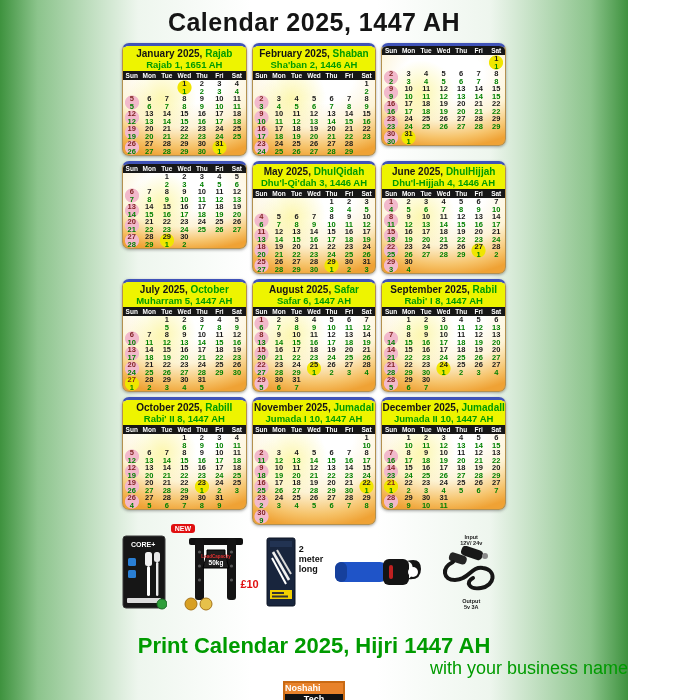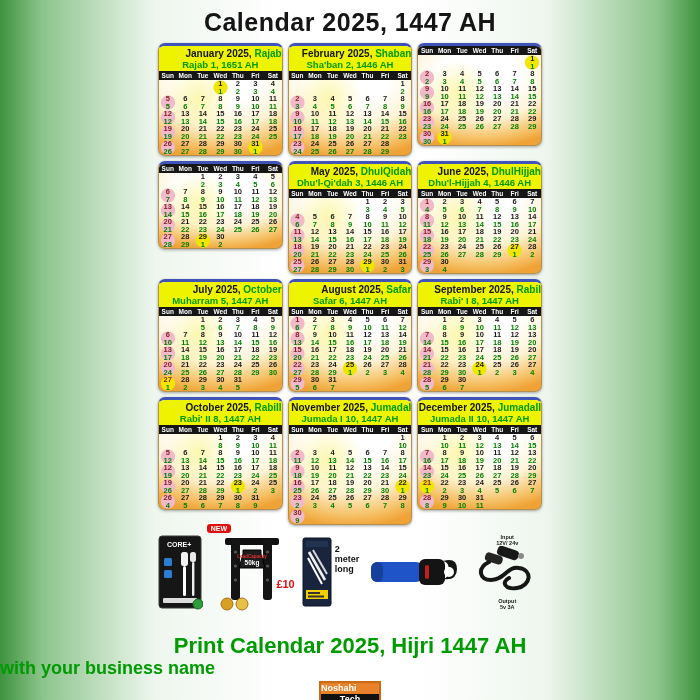--- a/index.html
+++ b/index.html
@@ -10,21 +10,21 @@
   }
   :root{
     --hl-yellow:#f0e600;
     --sunday-pink:#f2b9cb;
     --islamic-green:#008000;
     --header-yellow:#eef400;
     --footer-green:#009b00;
     --card-orange:#efa235;
   }
   .page{
-    width:700px;height:700px;
+    width:628px;height:700px;
     background:
       linear-gradient(90deg,#3e923e 0%,#8cc48c 6%,#eef6ee 22%,#ffffff 40%,#ffffff 60%,#eef6ee 78%,#8cc48c 94%,#3e923e 100%);
   }
   .title{
     text-align:center;font-size:25px;font-weight:bold;color:#151515;
     padding-top:9px;line-height:27px;letter-spacing:.5px;
   }
   
   .months-grid{
     width:384px;margin:7px auto 0;display:grid;
@@ -32,21 +32,21 @@
   }
   .month-card{
     border-radius:7px;overflow:hidden;
     border:1px solid #b39050;border-top:3px solid #4053b8;
     background:
       radial-gradient(circle at 32% 48%, rgba(250,240,110,.55) 0%, rgba(250,240,110,0) 34%),
       radial-gradient(ellipse 95% 75% at 50% 28%, #ffffff 34%, #fdf3d6 62%, #f6c36a 86%, var(--card-orange) 100%);
     box-shadow:0 1px 3px rgba(60,60,60,.45);
   }
   .m-head{background:var(--header-yellow);text-align:center;padding:2px 0 1px;}
-  .m-l1{font-size:10px;font-weight:bold;color:#141414;line-height:11px;white-space:nowrap;text-align:right;}
+  .m-l1{font-size:10px;font-weight:bold;color:#141414;line-height:11px;white-space:nowrap;}
   .m-l1 .isl{color:var(--footer-green);}
   .m-l2{font-size:9.5px;font-weight:bold;color:var(--footer-green);line-height:11px;white-space:nowrap;}
   .dow{display:grid;grid-template-columns:repeat(7,1fr);background:#161616;}
   .dow span{color:#fff;font-size:6.5px;font-weight:bold;text-align:center;line-height:9px;}
   .week{display:grid;grid-template-columns:repeat(7,1fr);}
   .cell{height:15px;display:flex;flex-direction:column;align-items:center;justify-content:center;}
   .cell .g{font-size:7.5px;font-weight:bold;color:#1a1a1a;line-height:7.5px;}
   .cell .i{font-size:7.5px;font-weight:bold;color:var(--islamic-green);line-height:7.5px;}
   .cell.p{background:radial-gradient(circle closest-side,var(--sunday-pink) 88%,rgba(242,185,203,0) 100%);}
   .cell.y{background:radial-gradient(circle closest-side,var(--hl-yellow) 88%,rgba(240,230,0,0) 100%);}
@@ -61,21 +61,21 @@
     position:absolute;top:-8px;left:-6px;background:#e01010;color:#fff;
     font-size:7px;font-weight:bold;padding:1px 4px;border-radius:3px;z-index:2;
   }
   .price-tag{position:absolute;right:-4px;bottom:22px;color:#e01010;font-size:11px;font-weight:bold;}
   .len-stack{display:flex;flex-direction:column;justify-content:flex-start;margin-left:2px;margin-top:-26px;}
   .len-stack span{font-size:9px;font-weight:bold;color:#111;line-height:10px;}
   .chg-col{display:flex;flex-direction:column;align-items:center;}
   .chg-txt{font-size:5.5px;font-weight:bold;color:#222;line-height:6px;text-align:center;white-space:pre;}
   
   .footer-line1{color:var(--footer-green);font-size:22px;font-weight:bold;text-align:center;margin-top:20px;line-height:24px;}
-  .footer-line2{color:var(--footer-green);font-size:18px;font-weight:bold;text-align:left;line-height:21px;}
+  .footer-line2{color:var(--footer-green);font-size:18px;font-weight:normal;text-align:right;line-height:21px;}
   .logo{
     width:58px;margin:2px auto 0;border:2px solid #c96a14;background:#111;
     display:flex;flex-direction:column;align-items:stretch;
   }
   .logo .l1{background:#e8822a;color:#fff;font-size:9px;font-weight:bold;text-align:left;line-height:11px;}
   .logo .l2{background:#111;color:#fff;font-size:9px;font-weight:bold;text-align:center;line-height:11px;}
 </style>
 </head>
 <body>
 

